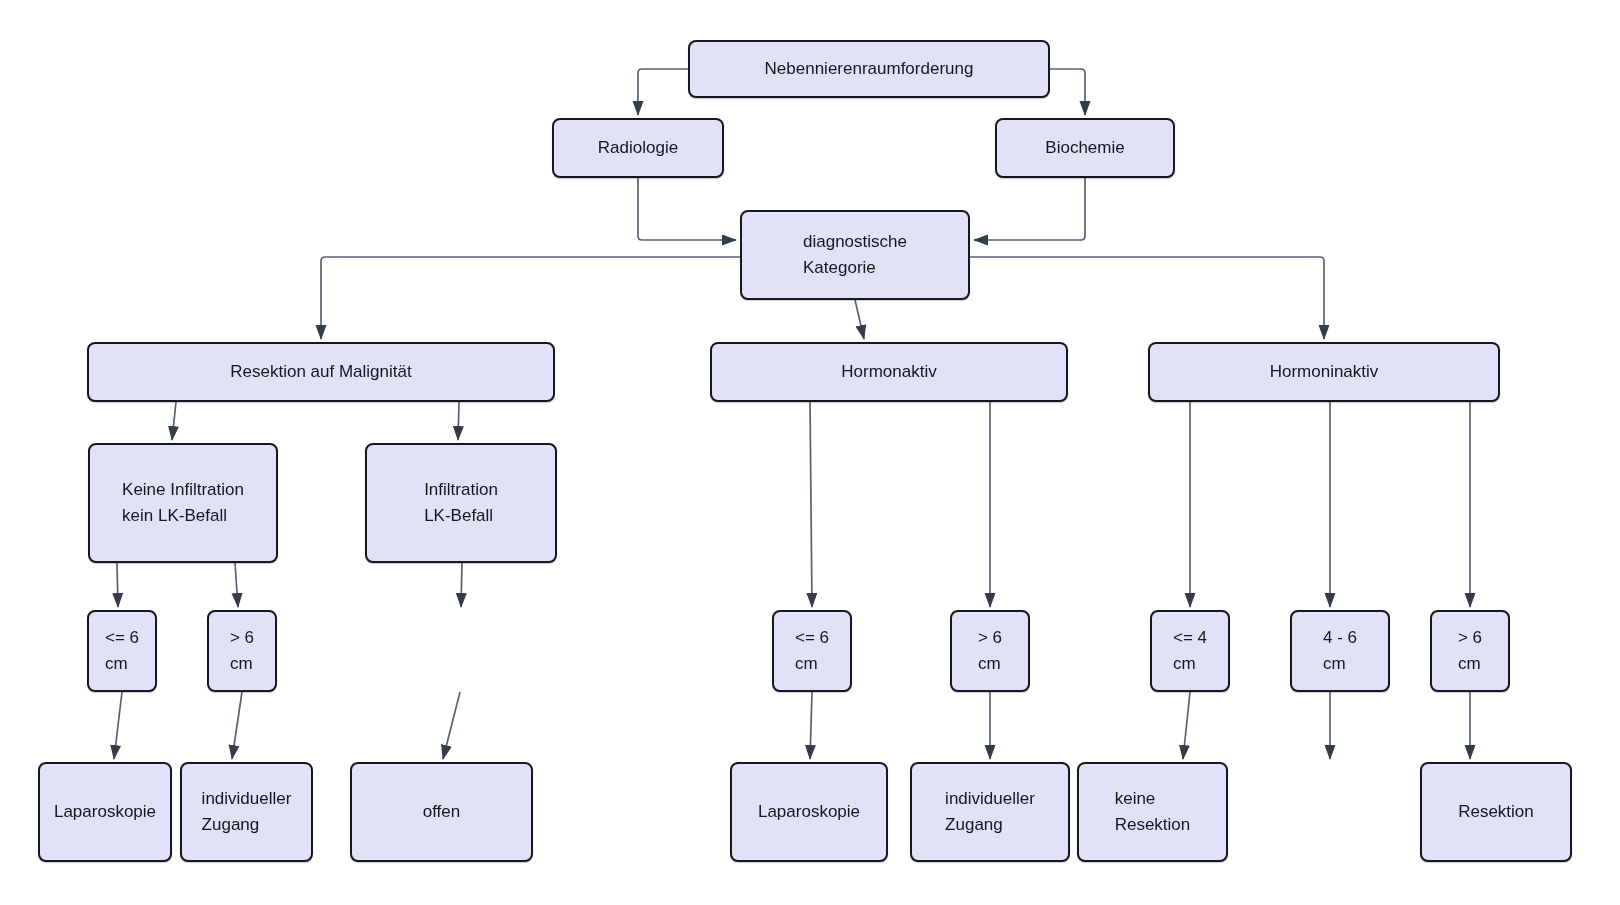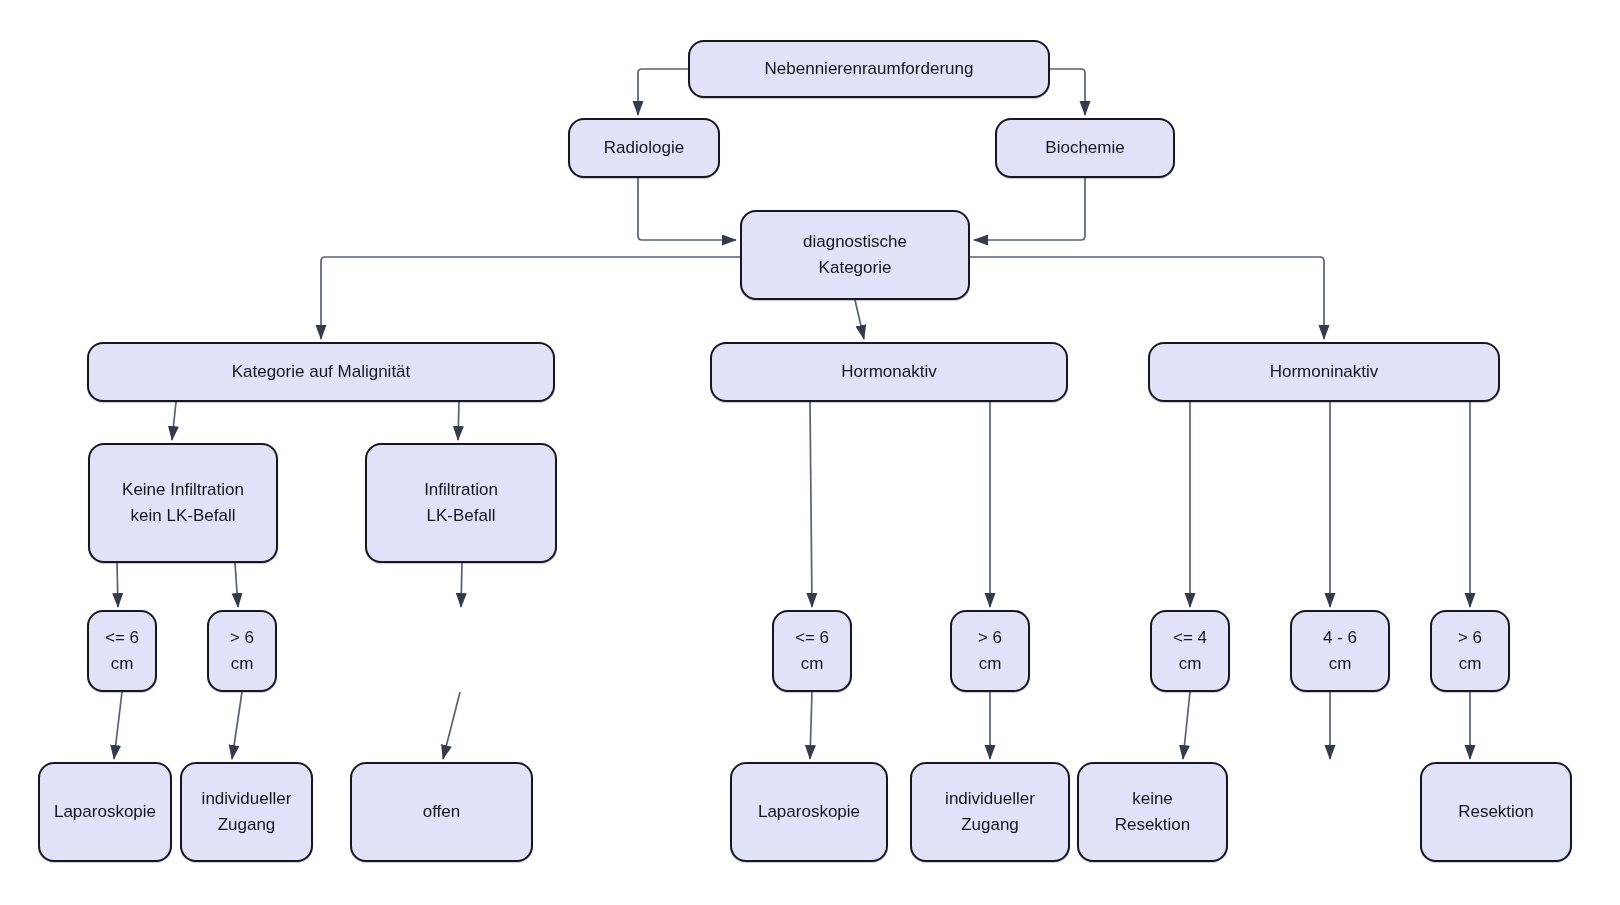--- a/index.html
+++ b/index.html
@@ -21,25 +21,24 @@
     top: 0;
     width: 1620px;
     height: 905px;
   }
   .node {
     position: absolute;
     box-sizing: border-box;
     display: flex;
     align-items: center;
     justify-content: center;
-    text-align: center;
     white-space: pre-line;
     background: var(--node-fill, #e1e1f8);
     border: 2px solid var(--node-border, #15181f);
-    border-radius: 16px;
+    border-radius: 8px;
     color: var(--text, #16161f);
     font-size: 17px;
     line-height: 1.55;
     padding: 14px 6px;
     box-shadow: 0 1px 1px rgba(40,40,60,0.25);
   }
 </style>
 </head>
 <body>
 
@@ -74,26 +73,26 @@
       <path d="M 460 692 L 443 759" marker-end="url(#arrow)"></path>
       <path d="M 812 692 L 810 759" marker-end="url(#arrow)"></path>
       <path d="M 990 692 L 990 759" marker-end="url(#arrow)"></path>
       <path d="M 1190 692 L 1183 759" marker-end="url(#arrow)"></path>
       <path d="M 1330 692 L 1330 759" marker-end="url(#arrow)"></path>
       <path d="M 1470 692 L 1470 759" marker-end="url(#arrow)"></path>
     </g>
   </svg>
 
   <div class="node" style="left:688px;top:40px;width:362px;height:58px">Nebennierenraumforderung</div>
-  <div class="node" style="left:568px;top:118px;width:152px;height:60px">Radiologie</div>
+  <div class="node" style="left:552px;top:118px;width:172px;height:60px">Radiologie</div>
   <div class="node" style="left:995px;top:118px;width:180px;height:60px">Biochemie</div>
   <div class="node" style="left:740px;top:210px;width:230px;height:90px">diagnostische
 Kategorie</div>
 
-  <div class="node" style="left:87px;top:342px;width:468px;height:60px">Kategorie auf Malignität</div>
+  <div class="node" style="left:87px;top:342px;width:468px;height:60px">Resektion auf Malignität</div>
   <div class="node" style="left:710px;top:342px;width:358px;height:60px">Hormonaktiv</div>
   <div class="node" style="left:1148px;top:342px;width:352px;height:60px">Hormoninaktiv</div>
 
   <div class="node" style="left:88px;top:443px;width:190px;height:120px">Keine Infiltration
 kein LK-Befall</div>
   <div class="node" style="left:365px;top:443px;width:192px;height:120px">Infiltration
 LK-Befall</div>
 
   <div class="node" style="left:87px;top:610px;width:70px;height:82px">&lt;= 6
 cm</div>

